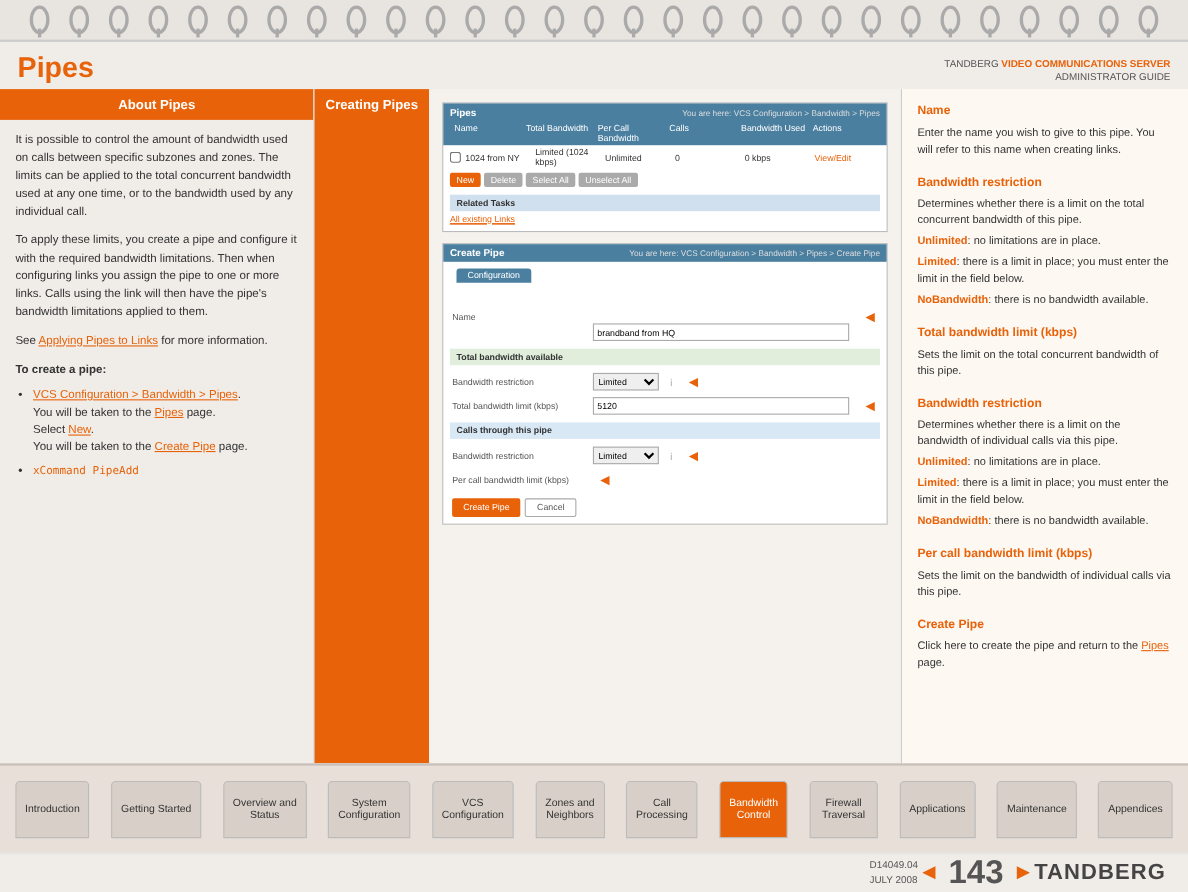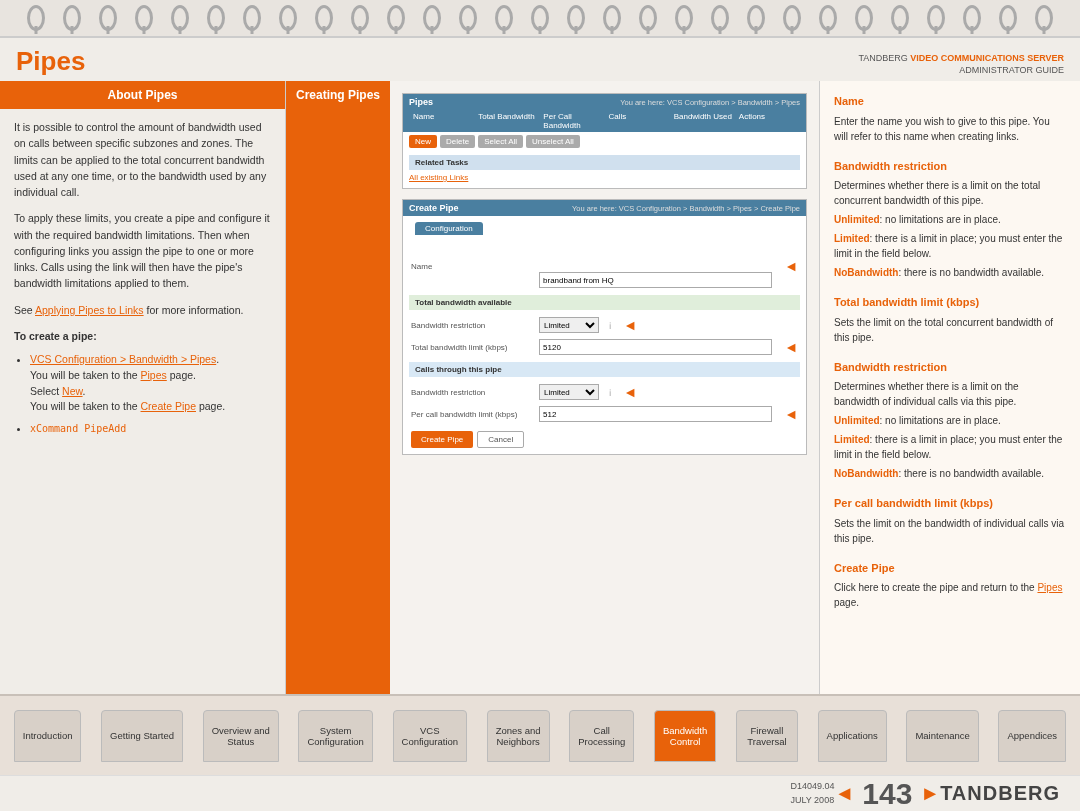--- a/index.html
+++ b/index.html
@@ -482,20 +482,29 @@
           </div>
           <div class="pipes-table-cols">
             <span style="width:12px; flex:0;"></span>
             <span>Name</span>
             <span>Total Bandwidth</span>
             <span>Per Call Bandwidth</span>
             <span>Calls</span>
             <span>Bandwidth Used</span>
             <span>Actions</span>
           </div>
+          <div class="pipes-table-row">
+            <input type="checkbox" style="width: 10px; height: 10px;">
+            <span style="flex:1;">1024 from NY</span>
+            <span style="flex:1;">Limited (1024 kbps)</span>
+            <span style="flex:1;">Unlimited</span>
+            <span style="flex:1;">0</span>
+            <span style="flex:1;">0 kbps</span>
+            <span style="flex:1; color:#e8620a; cursor:pointer;">View/Edit</span>
+          </div>
           <div class="pipes-table-buttons">
             <button class="small-btn">New</button>
             <button class="small-btn-gray">Delete</button>
             <button class="small-btn-gray">Select All</button>
             <button class="small-btn-gray">Unselect All</button>
           </div>
           <div class="related-tasks">Related Tasks</div>
           <div class="related-tasks-content">
             <a href="#" style="color:#e8620a; text-decoration:underline; font-size:8px;">All existing Links</a>
           </div>
@@ -538,21 +547,20 @@
             <select style="width:60px; height:16px; border:1px solid #aaa; font-size:8px;">
               <option>Limited</option>
               <option>Unlimited</option>
               <option>NoBandwidth</option>
             </select>
             <span style="font-size:9px; color:#aaa; margin-left:2px;">ℹ</span>
             <span class="form-arrow">◄</span>
           </div>
           <div class="form-group">
             <label>Per call bandwidth limit (kbps)</label>
-            <input type="text" value="512" style="width: 50px; height: 16px; border: 1px solid rgb(170, 170, 170); font-size: 8px; padding: 1px 3px;">
             <span class="form-arrow">◄</span>
           </div>
 
           <div class="form-buttons">
             <button class="form-btn-orange">Create Pipe</button>
             <button class="form-btn-white">Cancel</button>
           </div>
         </div>
 
       </div>

